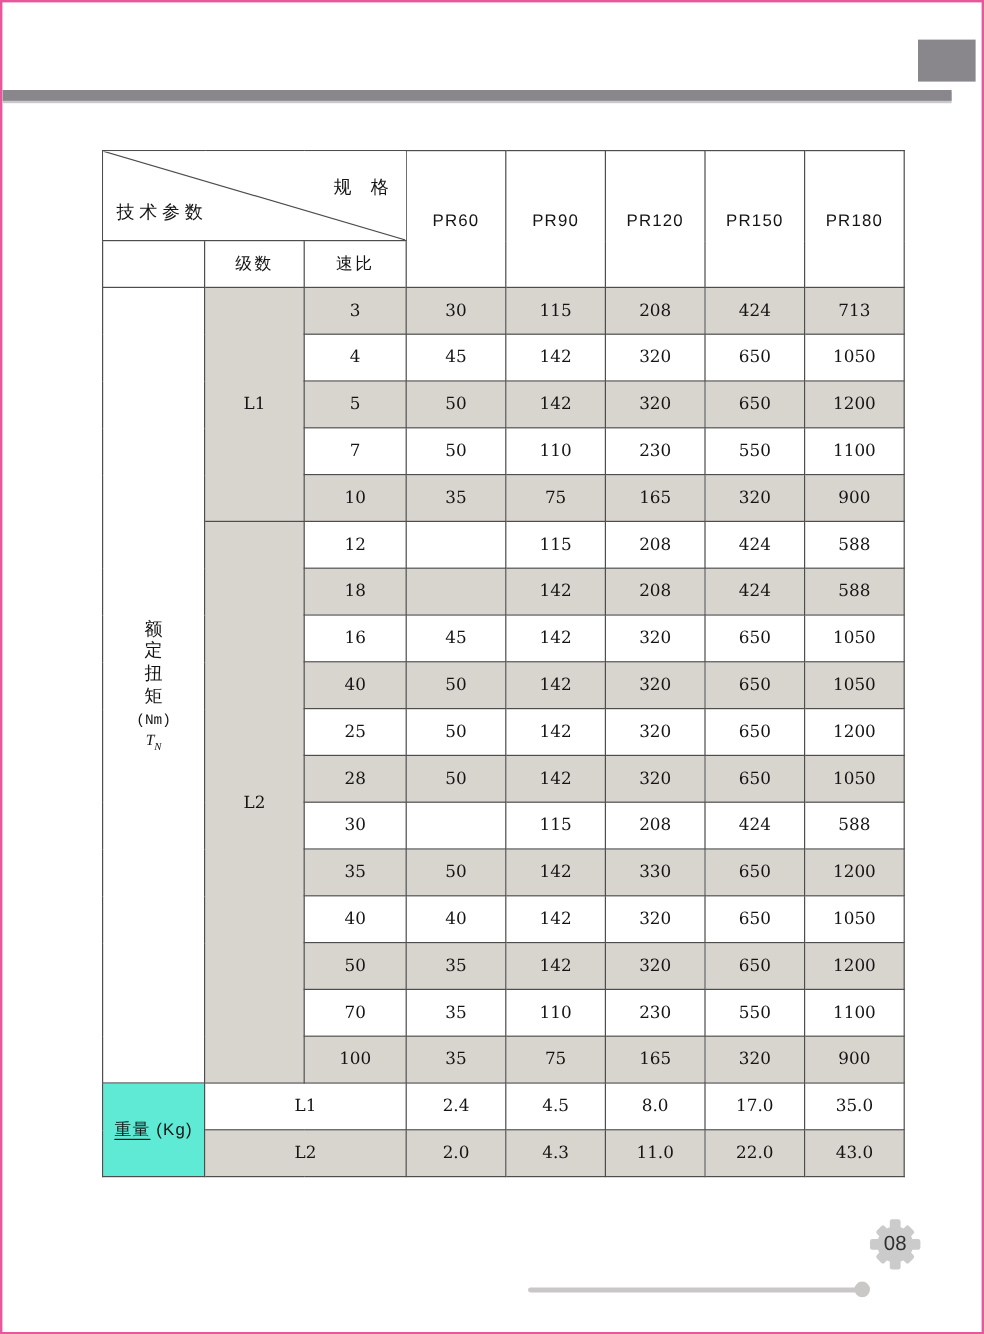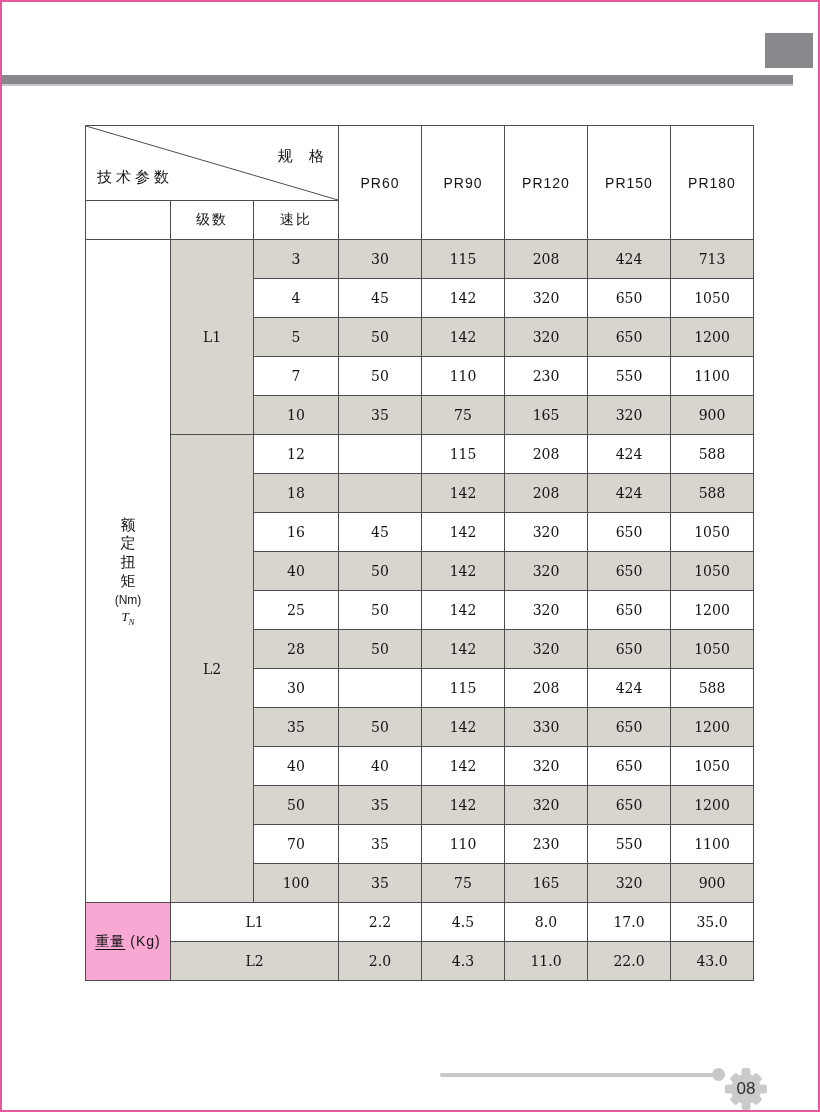--- a/index.html
+++ b/index.html
@@ -30,32 +30,32 @@
   td.diag { position:relative; }
   td.diag svg.diag-line { position:absolute; left:0; top:0; width:100%; height:100%; display:block; }
   .diag-param { position:absolute; left:11px; bottom:13px; font-size:15px; letter-spacing:4px; white-space:nowrap;margin-top:40px; }
   .diag-spec  { position:absolute; right:8px; top:21px; font-size:15px; letter-spacing:6px; white-space:nowrap; }
   .model-cell { font-size:14px; letter-spacing:1px; background:#ffffff;margin-left:31px; }
   .small-head { font-size:14px; letter-spacing:2px;border-radius:12px; }
 
   
   td.torque-cell { background:#ffffff; }
   .torque-title { white-space:pre; line-height:1.25; font-size:15px; letter-spacing:0; }
-  .torque-unit { font-size:12px; margin-top:2px; font-family:Liberation Sans, sans-serif; }
+  .torque-unit { font-size:12px; margin-top:2px; font-family:Liberation Mono, monospace; }
   .torque-symbol { font-size:13px; margin-top:2px; font-family:Liberation Serif, serif; font-style:italic; }
   .torque-symbol sub { font-size:9px; }
 
   
-  td.weight-label-cell { background:#f9a8d4; font-size:14px; letter-spacing:1px; white-space:nowrap; }
+  td.weight-label-cell { background:#5eead4; font-size:14px; letter-spacing:1px; white-space:nowrap; }
   .weight-name { text-decoration:underline; text-underline-offset:3px; }
 
   
   .footer-line { position:absolute; left:438px; top:1071px; width:278px; height:4px; background:#c9c8c7; border-radius:2px; }
   .footer-dot  { position:absolute; left:710px; top:1066px; width:13px; height:13px; border-radius:50%; background:#c9c8c7; }
-  .gear-badge { position:absolute; left:721px; top:1064px; width:46px; height:46px; }
+  .gear-badge { position:absolute; left:721px; top:1012px; width:46px; height:46px; }
   .gear-badge svg { position:absolute; left:0; top:0; }
   .gear-num {
     position:absolute; left:0; top:0; width:46px; height:46px;
     display:flex; align-items:center; justify-content:center;
     font-size:17px; color:#2e2e2e; font-family:"Liberation Sans", sans-serif;
   }
 </style>
 </head>
 <body>
 
@@ -239,21 +239,21 @@
           <td class="num">100</td>
           <td class="num">35</td>
           <td class="num">75</td>
           <td class="num">165</td>
           <td class="num">320</td>
           <td class="num">900</td>
         </tr>
         <tr>
           <td class="weight-label-cell white-cell" rowspan="2"><span class="weight-name">重量</span><span> (Kg)</span></td>
           <td class="stage-merged" colspan="2">L1</td>
-          <td class="num">2.2</td>
+          <td class="num">2.4</td>
           <td class="num">4.5</td>
           <td class="num">8.0</td>
           <td class="num">17.0</td>
           <td class="num">35.0</td>
         </tr>
         <tr class="shaded-row">
           <td class="stage-merged" colspan="2">L2</td>
           <td class="num">2.0</td>
           <td class="num">4.3</td>
           <td class="num">11.0</td>

